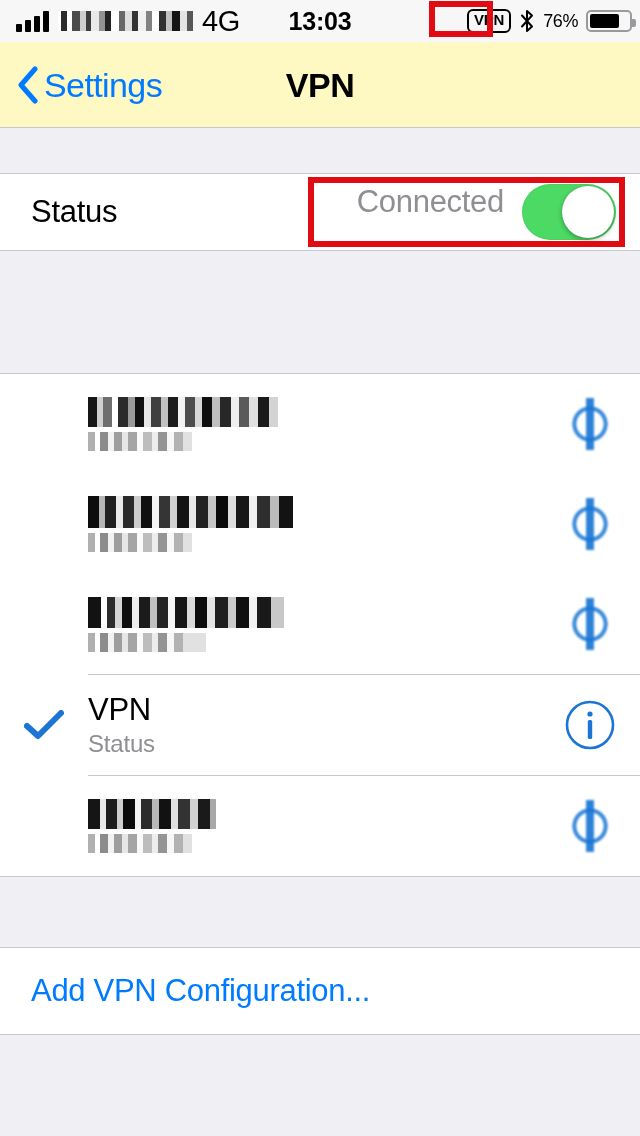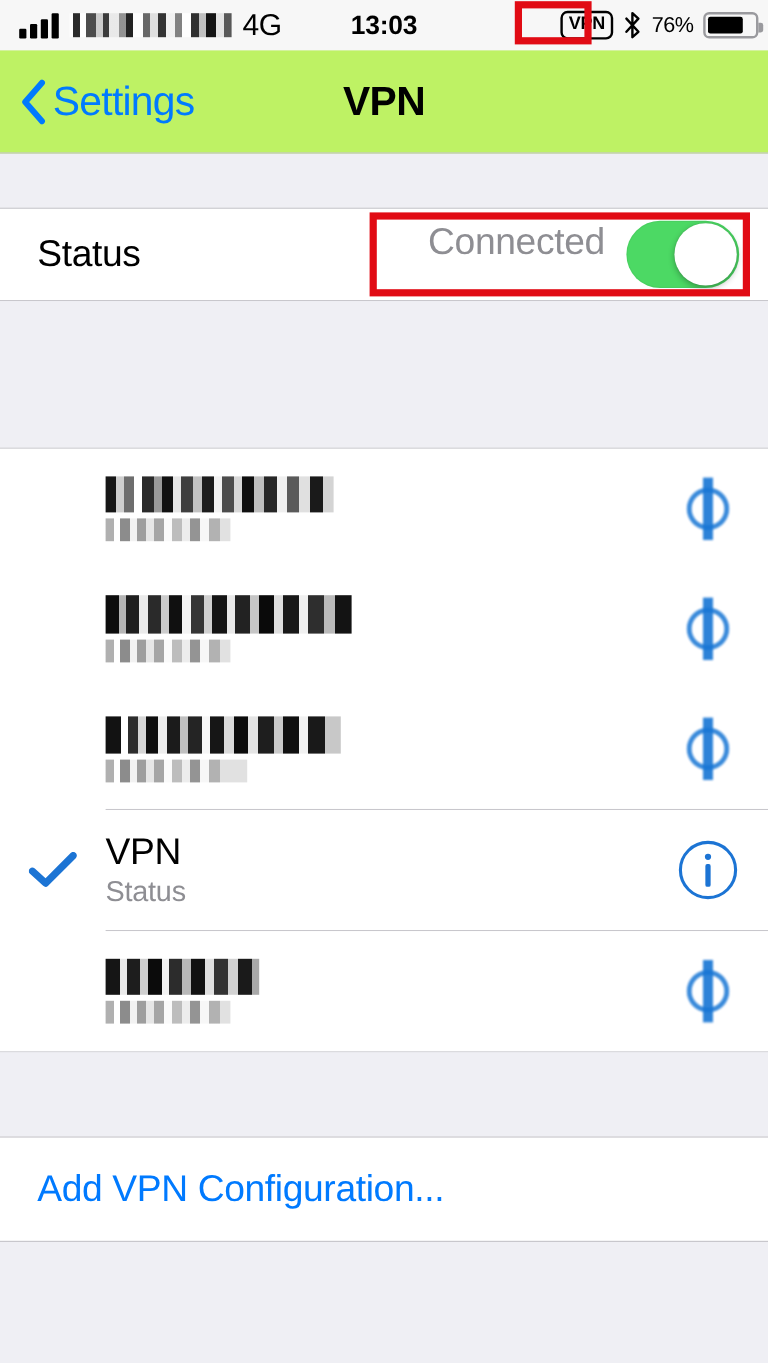--- a/index.html
+++ b/index.html
@@ -59,26 +59,26 @@
         #777777 88px,#777777 94px,
         #ffffff 94px,#ffffff 101px,
         #1f1f1f 101px,#1f1f1f 108px,
         #bbbbbb 108px,#bbbbbb 114px,
         #000000 114px,#000000 122px,
         #e2e2e2 122px,#e2e2e2 129px,
         #4a4a4a 129px,#4a4a4a 135px);
     opacity:.92;
   }
   .sb-4g {
-    font-size:25px; font-weight:400; color:#000; letter-spacing:-.3px;
+    font-size:29px; font-weight:400; color:#000; letter-spacing:-.3px;
   }
   .sb-time {
     position:absolute; left:0; right:0; top:0; height:42px;
     display:flex; align-items:center; justify-content:center;
-    font-size:22px; font-weight:700; color:#000; letter-spacing:-.2px;
+    font-size:25px; font-weight:700; color:#000; letter-spacing:-.2px;
   }
   .sb-right {
     position:absolute; right:8px; top:0; height:42px;
     display:flex; align-items:center; gap:8px;
   }
   .vpn-badge {
     border:2.5px solid #000; border-radius:6px;
     padding:1px 5px 2px 5px;
     font-size:15px; font-weight:700; letter-spacing:-.2px;
     color:#000; line-height:1.1;
@@ -104,21 +104,21 @@
     position:absolute; left:429px; top:1px;
     width:64px; height:36px;
     border:6px solid #E10B14;
     pointer-events:none;
   }
 
   
   .navbar {
     position:absolute; top:42px; left:0;
     width:640px; height:86px;
-    background:#bef264;
+    background:#fef9c3;
     border-bottom:1px solid #C8C7CC;
   }
   .nav-back {
     position:absolute; left:16px; top:0; height:86px;
     display:flex; align-items:center; gap:6px;
     color:#007AFF; cursor:pointer;
   }
   .chev { width:22px; height:38px; display:block; }
   .nav-back-label {
     font-size:34px; font-weight:400; color:#007AFF; letter-spacing:-.6px;

